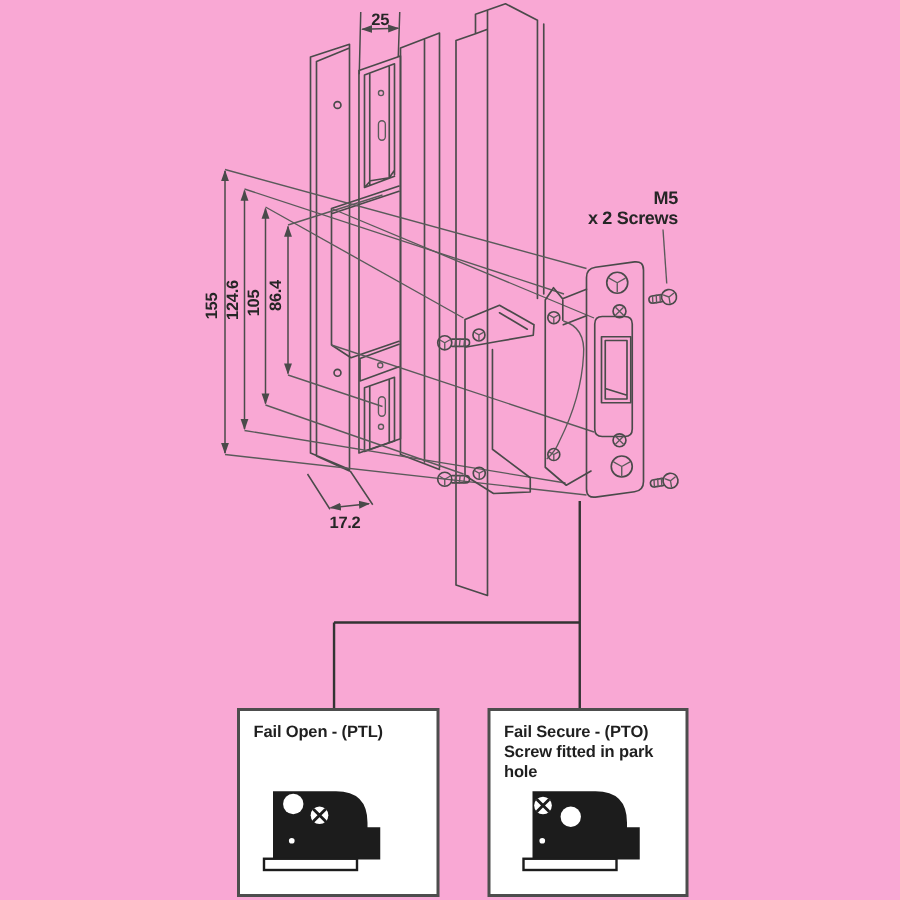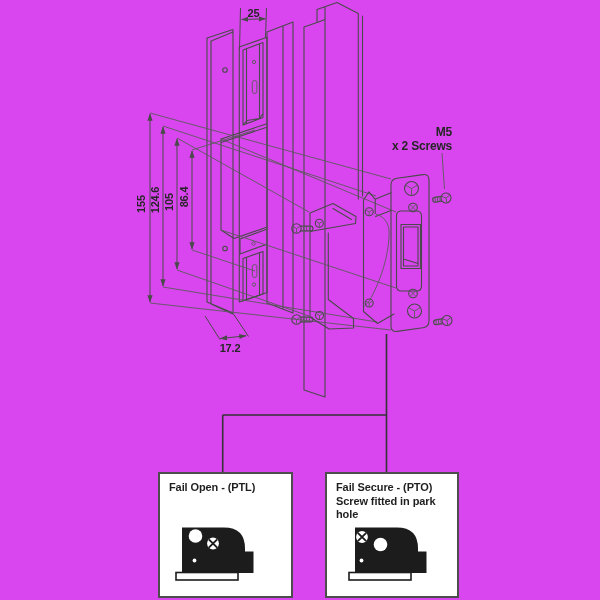--- a/index.html
+++ b/index.html
@@ -1,16 +1,16 @@
 <!DOCTYPE html>
 <html><head>
 <meta charset="utf-8">
 <style>
   html,body{margin:0;padding:0;background:#fff;}
-  .stage{position:relative;width:600px;height:600px;background:#d946ef;overflow:hidden;
+  .stage{position:relative;width:600px;height:600px;background:#f9a8d4;overflow:hidden;
          font-family:"Liberation Sans", sans-serif;text-align:right;}
   svg{display:block;}
   .ln{stroke:#4a4a4a;stroke-width:1.1;fill:none;stroke-linecap:round;stroke-linejoin:round;}
   .thin{stroke:#5a5a5a;stroke-width:0.9;fill:none;}
   .dimln{stroke:#4a4a4a;stroke-width:1;fill:none;}
   .conn{stroke:#333;stroke-width:1.6;fill:none;}
   .boxr{fill:#fff;stroke:#4d4d4d;stroke-width:2;}
   .dimtxt{font:700 11px "Liberation Sans",sans-serif;fill:#262626;letter-spacing:-0.2px;}
   .lbltxt{font:700 12px "Liberation Sans",sans-serif;fill:#262626;letter-spacing:-0.2px;}
   .boxtxt{font:700 11px "Liberation Sans",sans-serif;fill:#1f1f1f;letter-spacing:-0.1px;}

